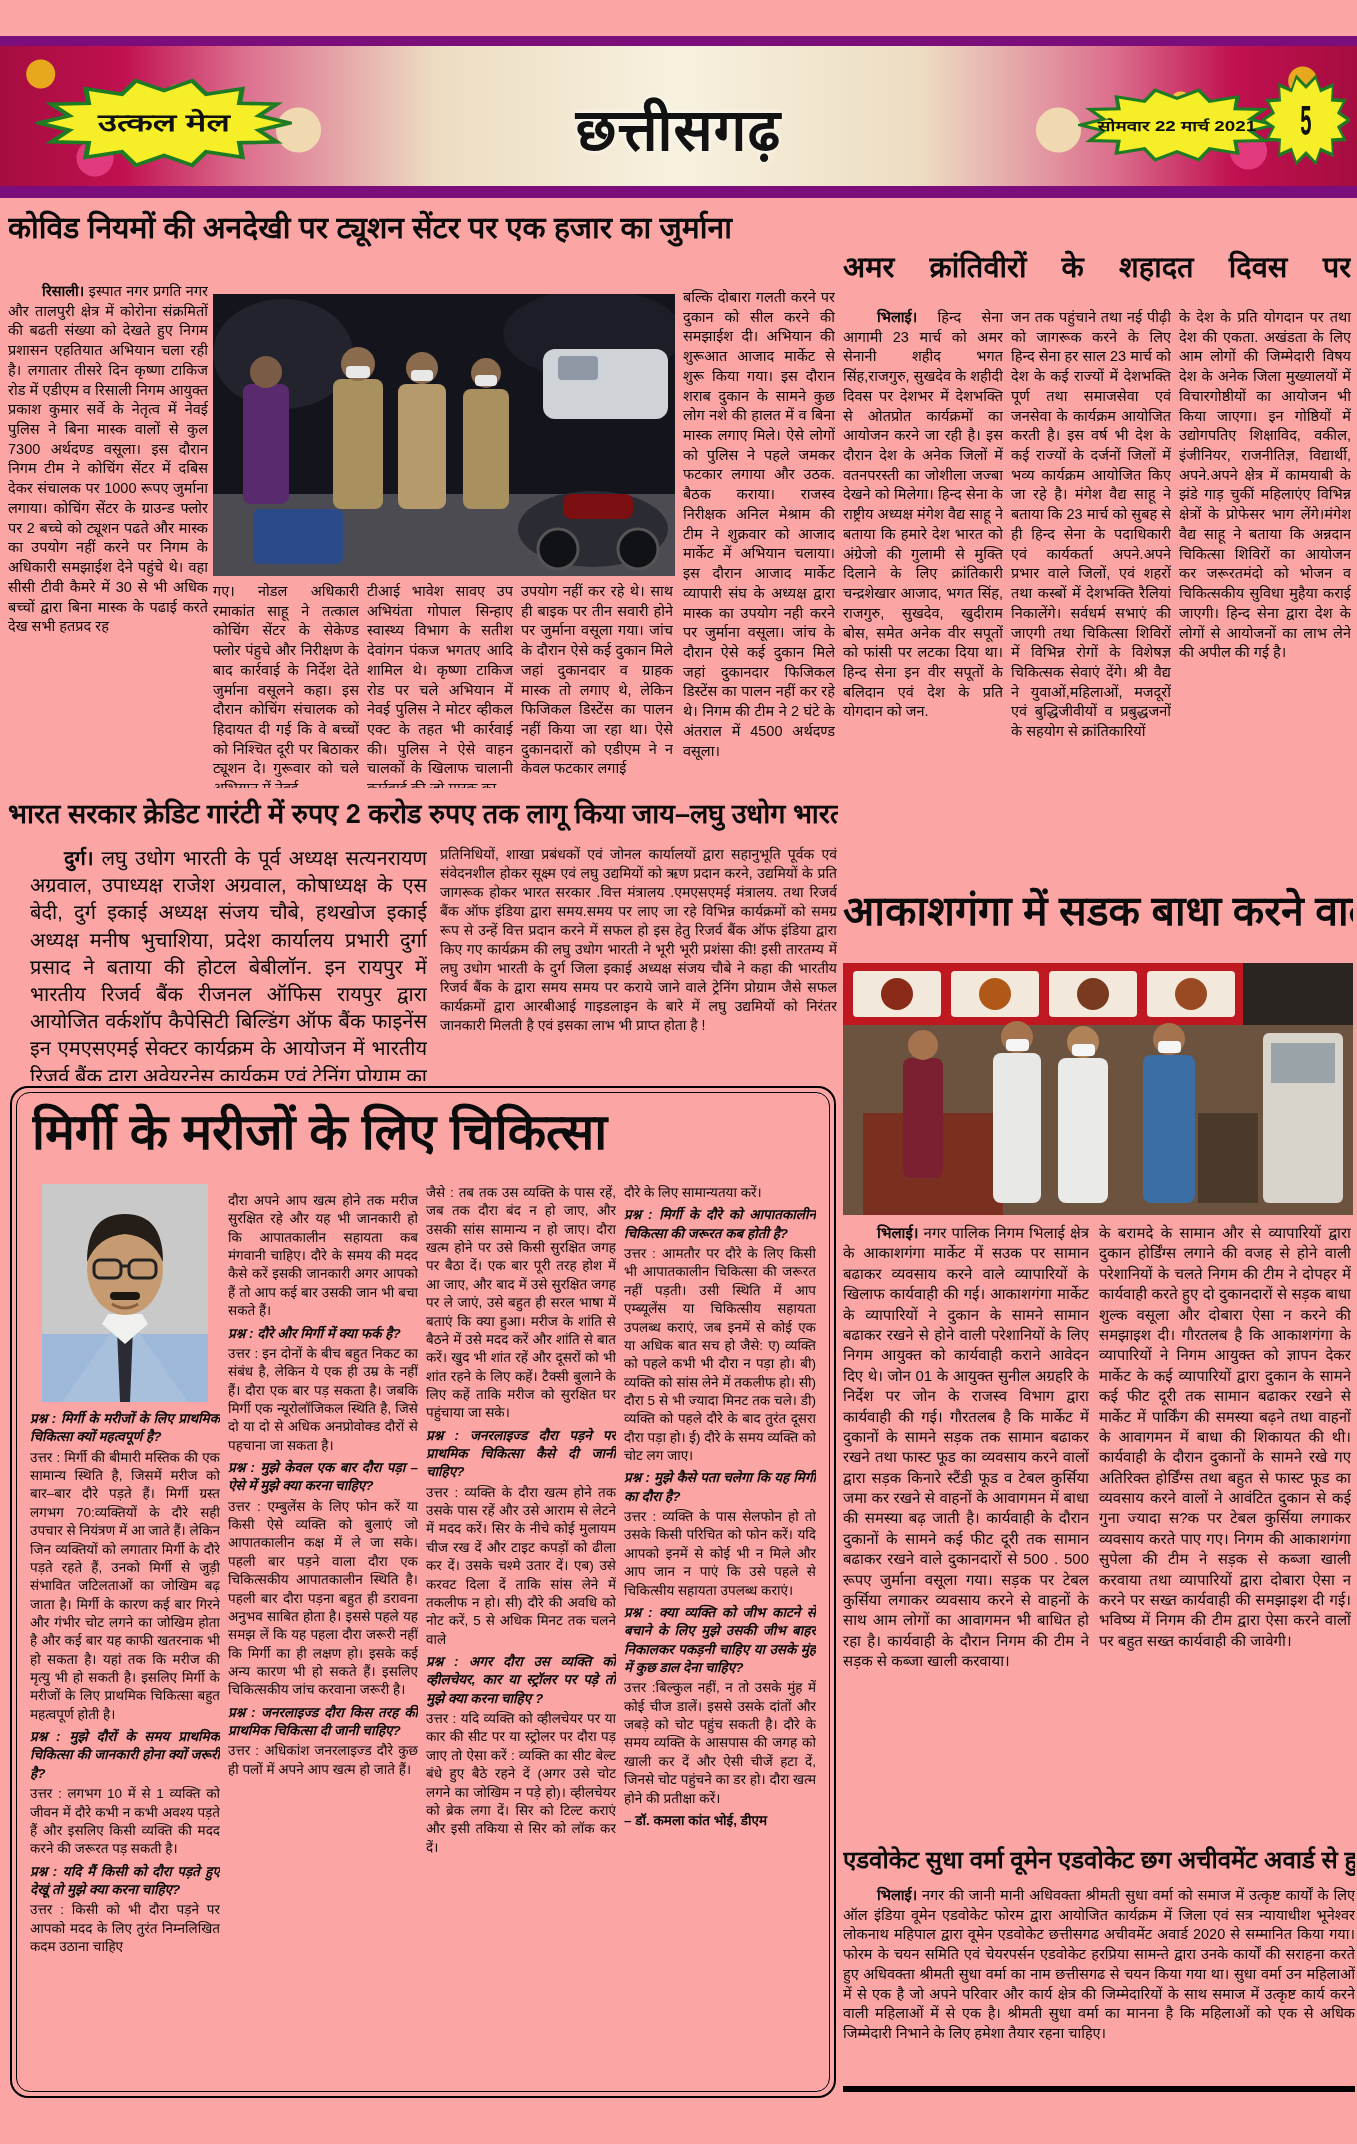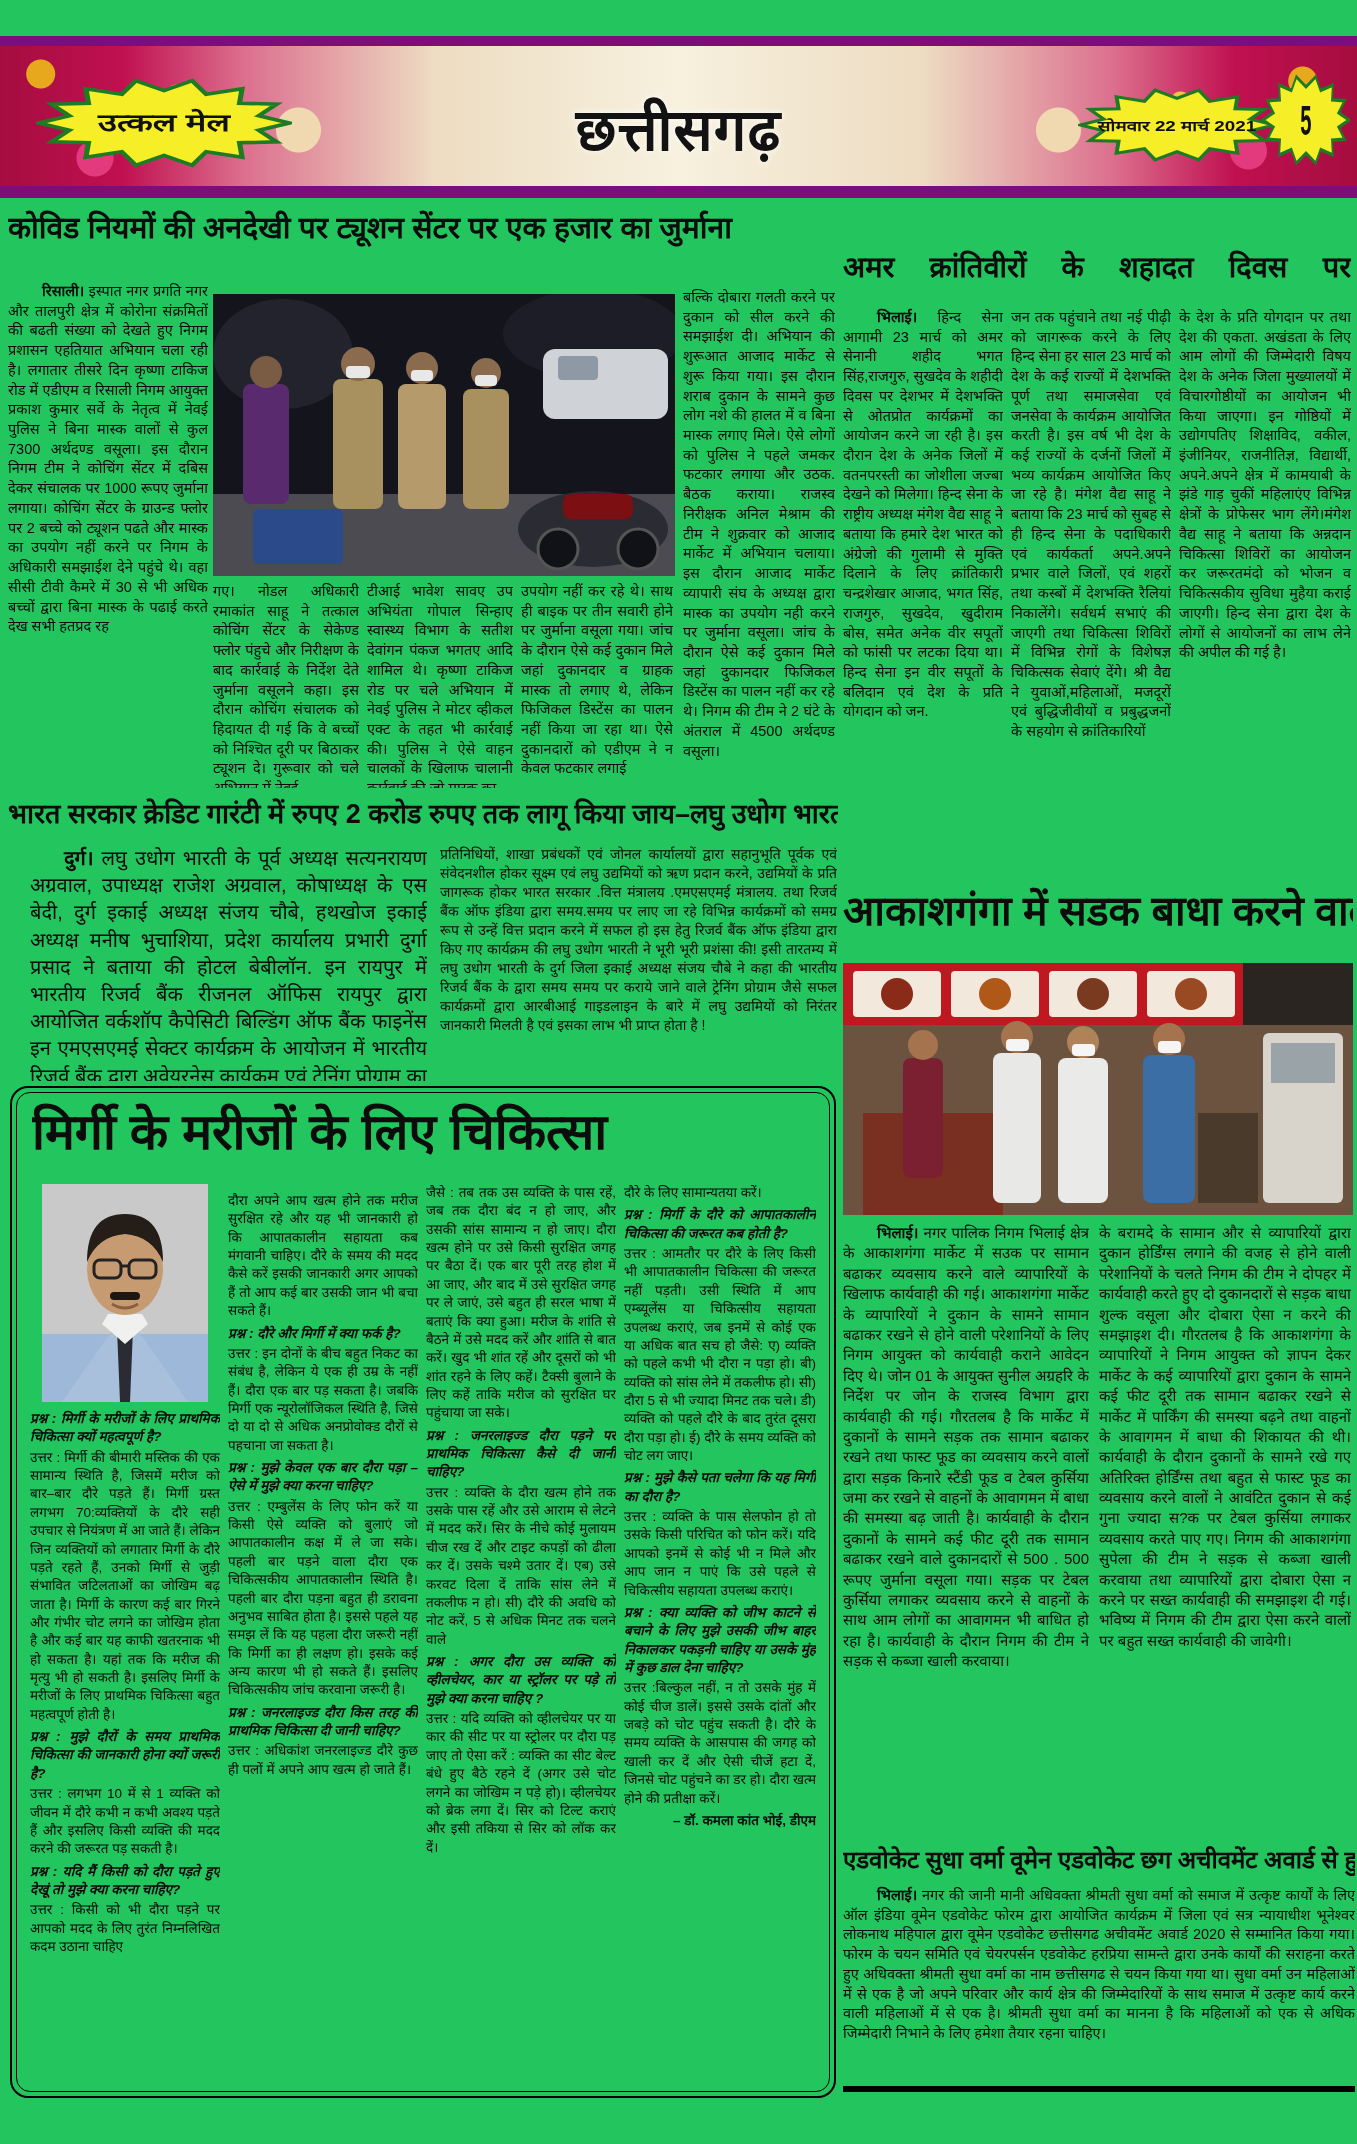--- a/index.html
+++ b/index.html
@@ -1,16 +1,16 @@
 <!DOCTYPE html>
 <html><head>
 <meta charset="utf-8">
 <style>
   html,body{margin:0;padding:0;background:#e8e8e8;}
-  .page{position:relative;width:1357px;height:2144px;background:#22c55e;
+  .page{position:relative;width:1357px;height:2144px;background:#fca5a5;
         font-family:"Liberation Sans","DejaVu Sans",sans-serif;color:#0a0a0a;
         margin:0 auto;overflow:hidden;}
   .abs{position:absolute;}
 
   
   .mast-bar{left:0;width:1357px;background:#7c0e7c;}
   .banner{left:0;top:46px;width:1357px;height:140px;
     background:
       radial-gradient(circle at 3% 20%, #e8a81e 0 14px, rgba(0,0,0,0) 15px),
       radial-gradient(circle at 7% 80%, #e23a7c 0 18px, rgba(0,0,0,0) 19px),
@@ -30,21 +30,21 @@
   
   .headline{font-weight:bold;color:#0c0c0c;white-space:nowrap;overflow:hidden;}
   .headline2{font-weight:bold;color:#0c0c0c;overflow:hidden;}
   .headline2 .hl-line{text-align:justify;text-align-last:justify;overflow:hidden;white-space:nowrap;margin-top:40px;}
   .col{font-size:14.5px;line-height:1.36;text-align:justify;overflow:hidden;}
   .col p{margin:0;}
   .dl{font-weight:bold;}
   .lead{text-indent:34px;}
   .qa .q{font-weight:bold;font-style:italic;margin:4px 0 2px;}
   .qa .a{margin:0 0 4px;}
-  .byline{font-weight:bold;text-align:right;margin-top:6px;}
+  .byline{font-weight:bold;text-align:left;margin-top:6px;}
   .mirgi-box{border:2px solid #000;border-radius:18px;}
   .mirgi-inner{position:absolute;inset:4px;border:1.5px solid #000;border-radius:14px;pointer-events:none;}
   .thick-rule{background:#000;}
 </style>
 </head>
 <body>
 
 <div class="page">
 
   <div class="abs mast-bar" style="top:36px;height:10px;"></div>

